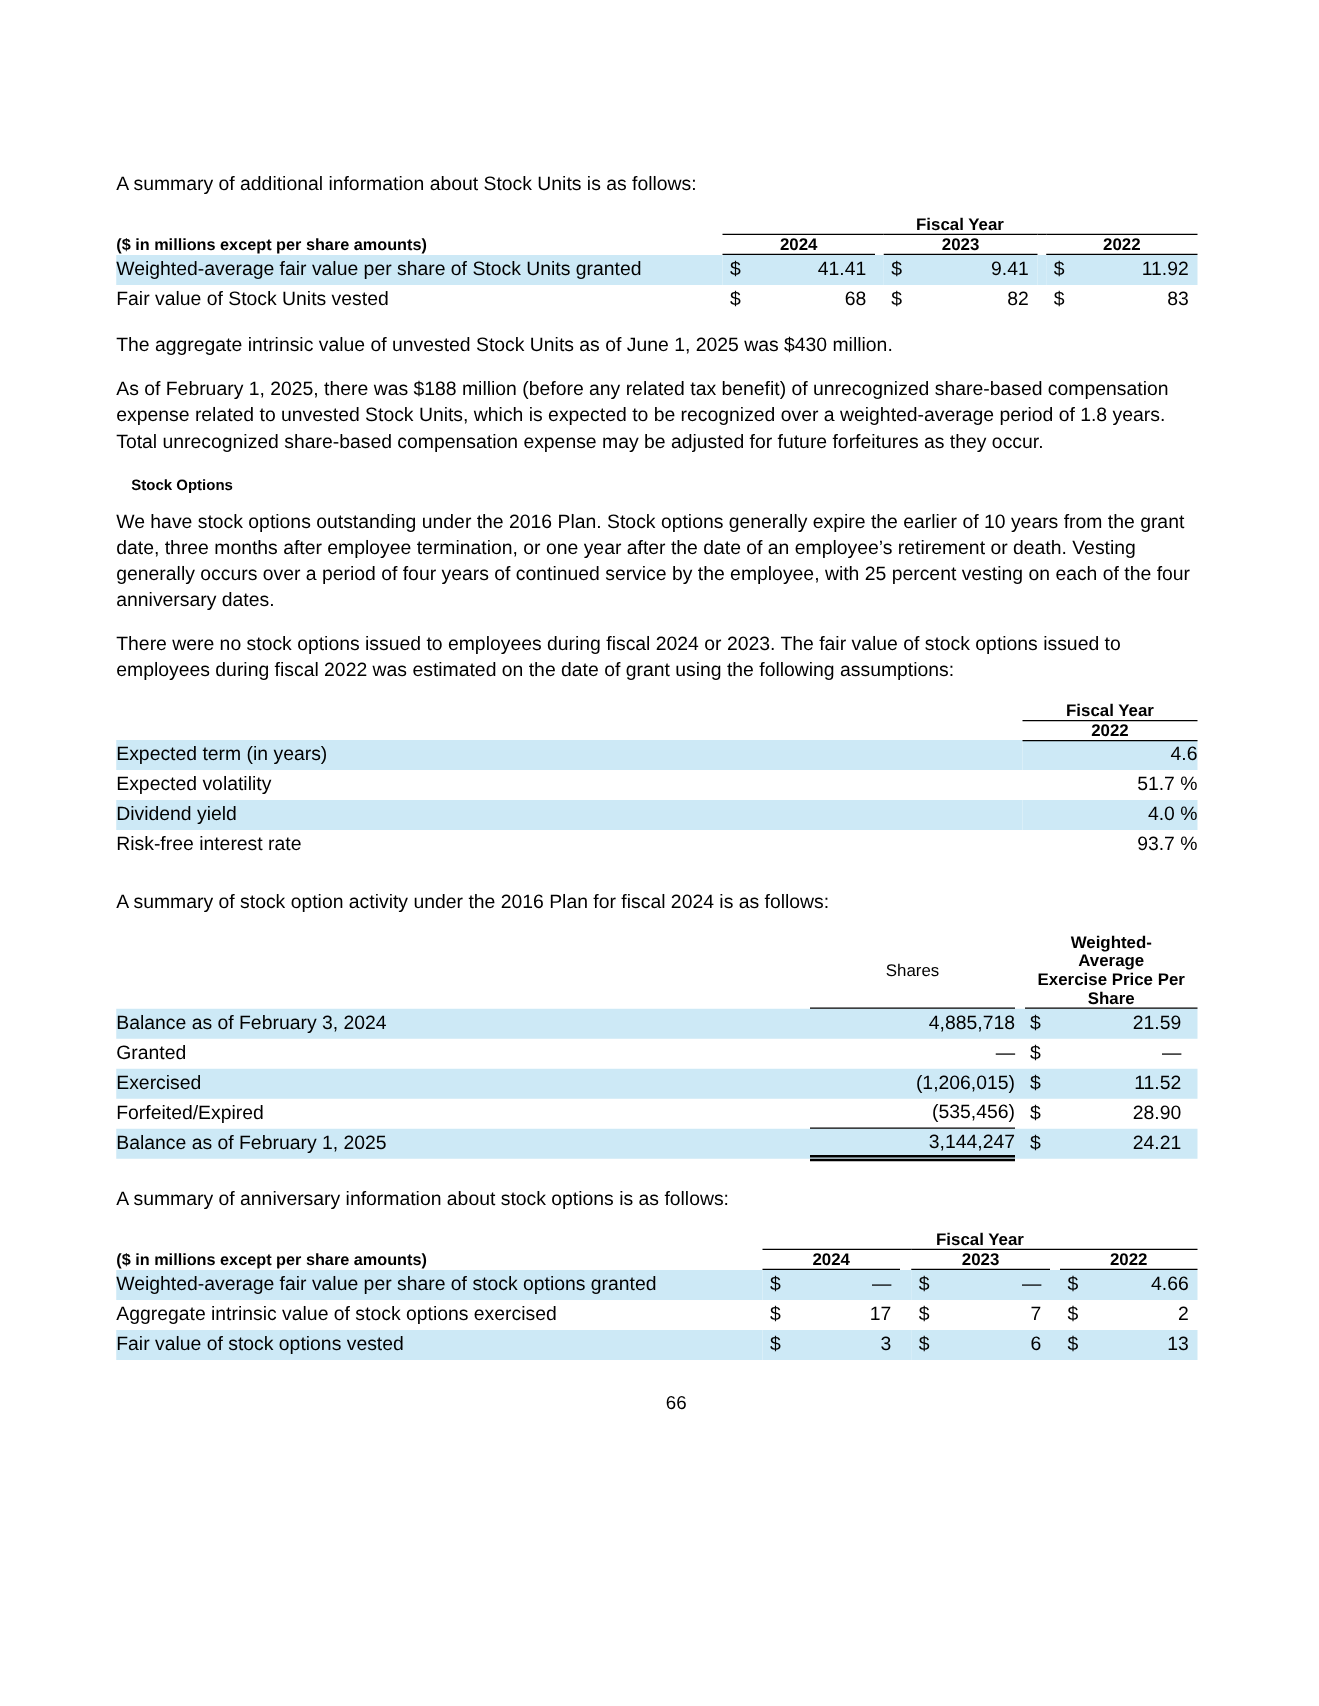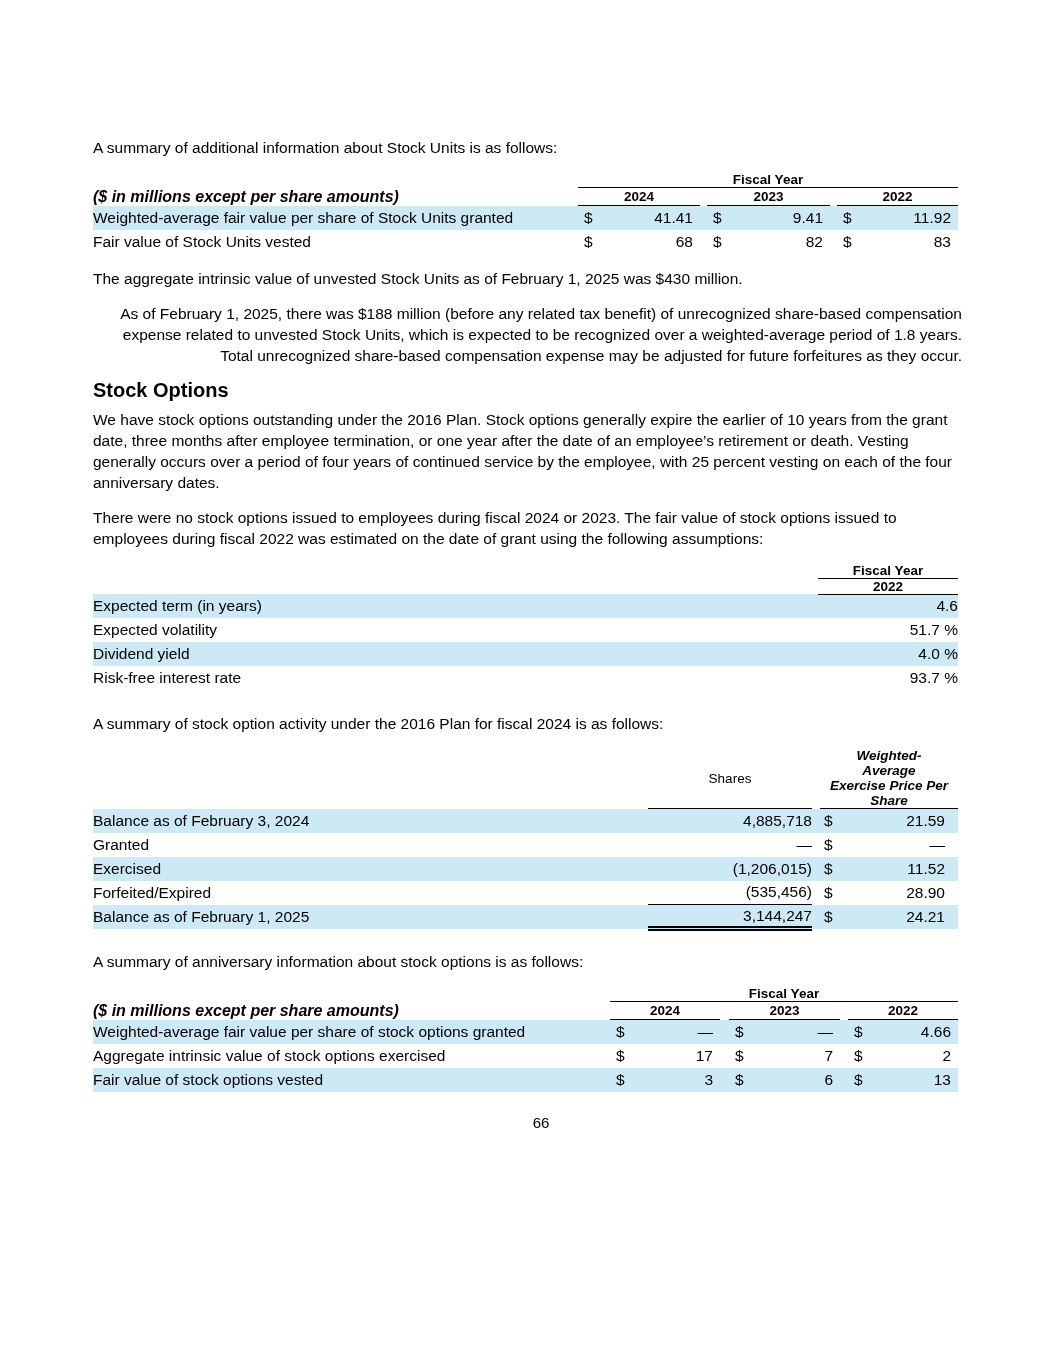--- a/index.html
+++ b/index.html
@@ -7,62 +7,62 @@
   html,body { margin:0; padding:0; }
   body {
     width:1055px; height:1365px; background:#ffffff;
     font-family:"Liberation Sans", sans-serif; color:var(--text);
     font-size:15.5px;
   }
   .page { position:relative; width:1055px; height:1155px; overflow:hidden; }
   .content { padding:137px 93px 0 93px; width:1055px; }
 
   p.body { margin:0 0 14px 0; line-height:21px; }
-  h3.subhead { margin:0 0 9px 0; font-size:20px; line-height:20px; font-weight:bold; }
+  h3.subhead { margin:0 0 9px 12px; font-size:12px; line-height:20px; font-weight:bold; }
 
   table.fin { border-collapse:collapse; table-layout:fixed; width:865px; }
   table.fin td { padding:0; vertical-align:middle; }
 
   .fy-span, .yr-h {
     font-weight:bold; font-size:13.5px; text-align:center;
     border-bottom:1.5px solid #000; padding-bottom:2px; vertical-align:bottom;
   }
   .note-cell {
-    font-weight:bold; font-size:16px; vertical-align:bottom;
-    padding:0 0 3px 6px; white-space:nowrap;font-style:italic;
+    font-weight:bold; font-size:13px; vertical-align:bottom;
+    padding:0 0 3px 6px; white-space:nowrap;
   }
   tr.data td { height:24px; }
   tr.hl td { background:var(--highlight); }
   td.lbl { padding-left:6px; white-space:nowrap; }
   .money { display:flex; justify-content:space-between; padding:0 7px 0 6px; }
   .money-price { display:flex; justify-content:space-between; padding:0 13px 0 4px; }
   td.num-r { text-align:right; padding-right:4px; }
   td.val-r { text-align:right; padding-right:2px; }
 
   
   .fy2 { font-weight:bold; font-size:13.5px; text-align:center; border-bottom:1.5px solid #000; padding-bottom:2px; vertical-align:bottom; }
 
   
   .shares-h {
     font-weight:normal; font-size:13.5px; text-align:center; vertical-align:bottom;
     border-bottom:1.5px solid #000; padding-bottom:2px;
   }
   .price-h {
     font-weight:bold; font-size:13.5px; text-align:center; vertical-align:bottom;
     border-bottom:1.5px solid #000; padding-bottom:2px;
-    white-space:pre-line; line-height:15px;font-style:italic;
+    white-space:pre-line; line-height:15px;
   }
   td.line-below { border-bottom:1.5px solid #000; }
   td.dbl-below { border-bottom:5px double #000; }
 
   .spacing-t1 { margin-top:12px; margin-bottom:14px; }
   .spacing-t2 { margin-top:10px; margin-bottom:23px; }
   .spacing-t3 { margin-top:12px; margin-bottom:20px; }
   .spacing-t4 { margin-top:12px; }
-  .mb13 { margin-bottom:13px;text-align:right; }
+  .mb13 { margin-bottom:13px; }
   .mb10 { margin-bottom:10px; }
   .mb12 { margin-bottom:12px; }
 
   .page-number {
     position:absolute; bottom:24px; left:0; width:100%;
     text-align:center; font-size:15px;padding-left:27px;
   }
 </style>
 </head>
 <body>
@@ -136,21 +136,21 @@
         <td>
               <div class="money">
                 <span>$</span>
                 <span>83</span>
               </div>
             </td>
       </tr>
     </tbody>
       </table>
 
-    <p class="body">The aggregate intrinsic value of unvested Stock Units as of February 1, 2025 was $430 million.</p>
+    <p class="body">The aggregate intrinsic value of unvested Stock Units as of June 1, 2025 was $430 million.</p>
 
     <p class="body mb13">As of February 1, 2025, there was $188 million (before any related tax benefit) of unrecognized share-based compensation expense related to unvested Stock Units, which is expected to be recognized over a weighted-average period of 1.8 years. Total unrecognized share-based compensation expense may be adjusted for future forfeitures as they occur.</p>
 
     <h3 class="subhead">Stock Options</h3>
 
     <p class="body mb12">We have stock options outstanding under the 2016 Plan. Stock options generally expire the earlier of 10 years from the grant date, three months after employee termination, or one year after the date of an employee’s retirement or death. Vesting generally occurs over a period of four years of continued service by the employee, with 25 percent vesting on each of the four anniversary dates.</p>
 
     <p class="body mb10">There were no stock options issued to employees during fiscal 2024 or 2023. The fair value of stock options issued to employees during fiscal 2022 was estimated on the date of grant using the following assumptions:</p>
 
     <table class="fin spacing-t2">

